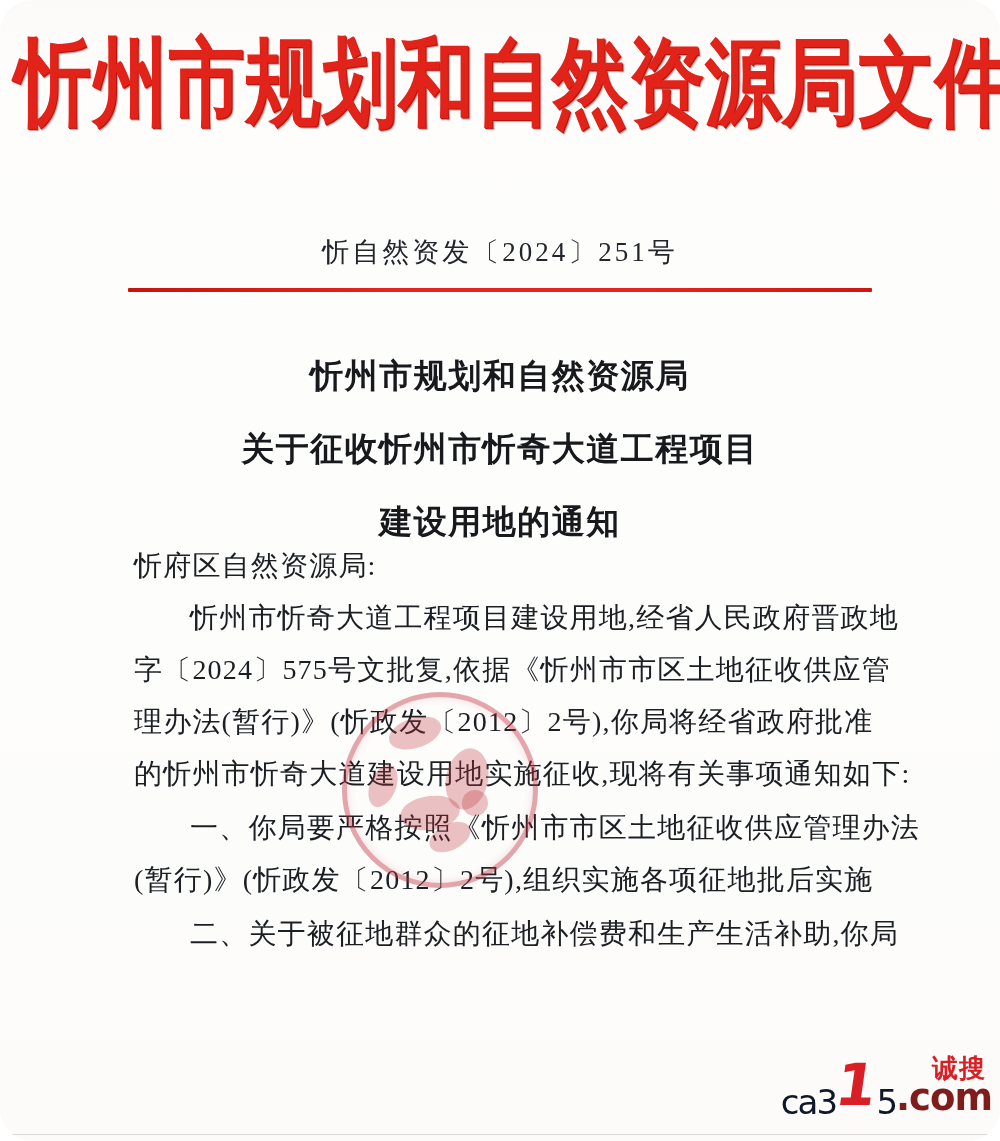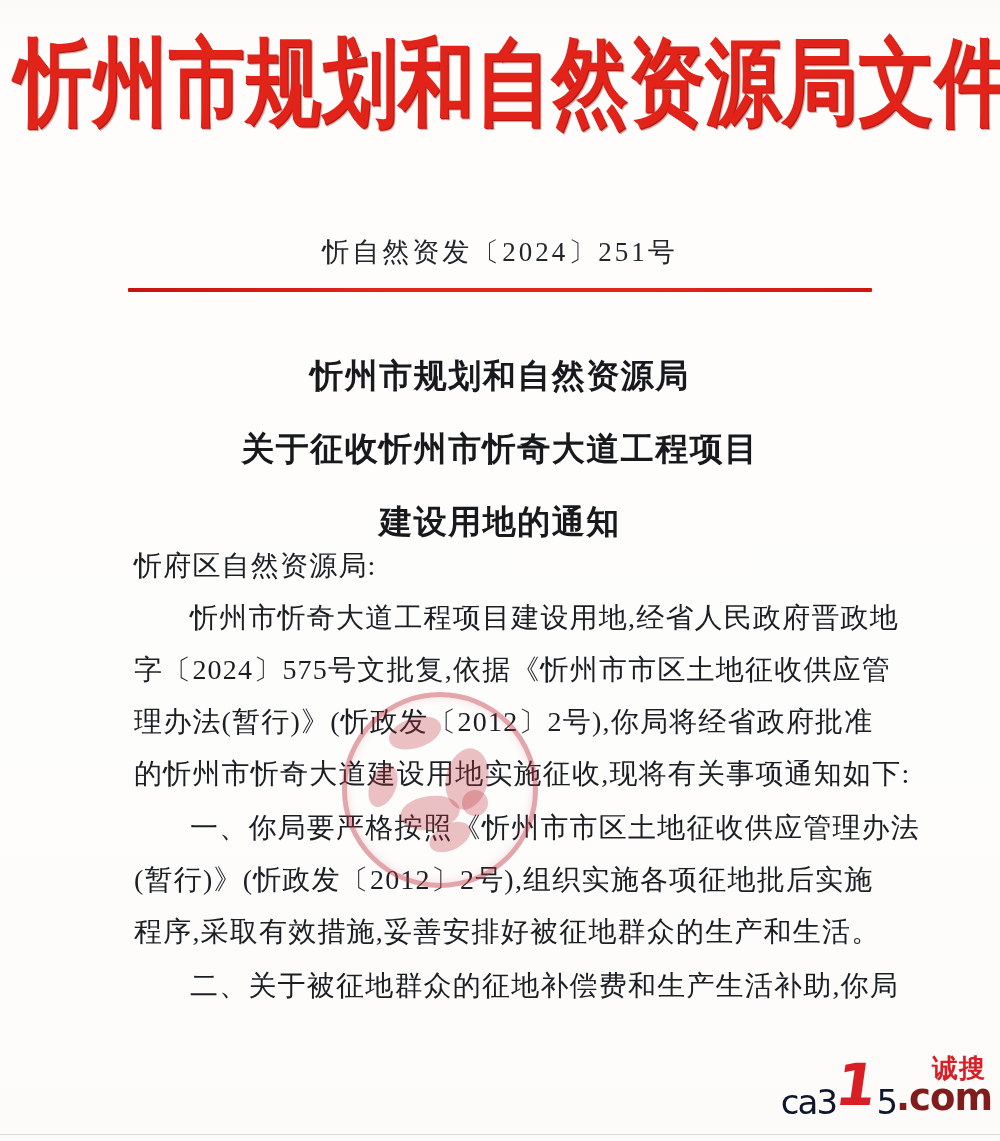--- a/index.html
+++ b/index.html
@@ -7,20 +7,21 @@
     padding: 0;
     background: #ffffff;
   }
   .page {
     position: relative;
     width: 1000px;
     height: 1141px;
     background: #fdfdfc;
     overflow: hidden;
     font-family: "Liberation Serif", "DejaVu Serif", serif;
+    border-radius: 32px;
   }
 
   
   .paper-grain {
     position: absolute;
     left: 0; top: 0;
     width: 1000px; height: 1141px;
     background:
       linear-gradient(180deg, #fbfaf8 0%, #fefdfc 6%, #fdfdfc 60%, #fcfbfa 100%);
     pointer-events: none;
@@ -220,21 +221,20 @@
 
     <div class="body-line">忻府区自然资源局:</div>
 
     <div class="body-line indent">忻州市忻奇大道工程项目建设用地,经省人民政府晋政地</div>
     <div class="body-line">字〔2024〕575号文批复,依据《忻州市市区土地征收供应管</div>
     <div class="body-line">理办法(暂行)》(忻政发〔2012〕2号),你局将经省政府批准</div>
     <div class="body-line">的忻州市忻奇大道建设用地实施征收,现将有关事项通知如下:</div>
 
     <div class="body-line indent gap">一、你局要严格按照《忻州市市区土地征收供应管理办法</div>
     <div class="body-line">(暂行)》(忻政发〔2012〕2号),组织实施各项征地批后实施</div>
-    <div class="body-line">程序,采取有效措施,妥善安排好被征地群众的生产和生活。</div>
 
     <div class="body-line indent gap">二、关于被征地群众的征地补偿费和生产生活补助,你局</div>
   </div>
 
   <div class="seal">
     <div class="seal-ring"></div>
     <div class="seal-blotch seal-b1"></div>
     <div class="seal-blotch seal-b2"></div>
     <div class="seal-blotch seal-b3"></div>
     <div class="seal-blotch seal-b4"></div>

